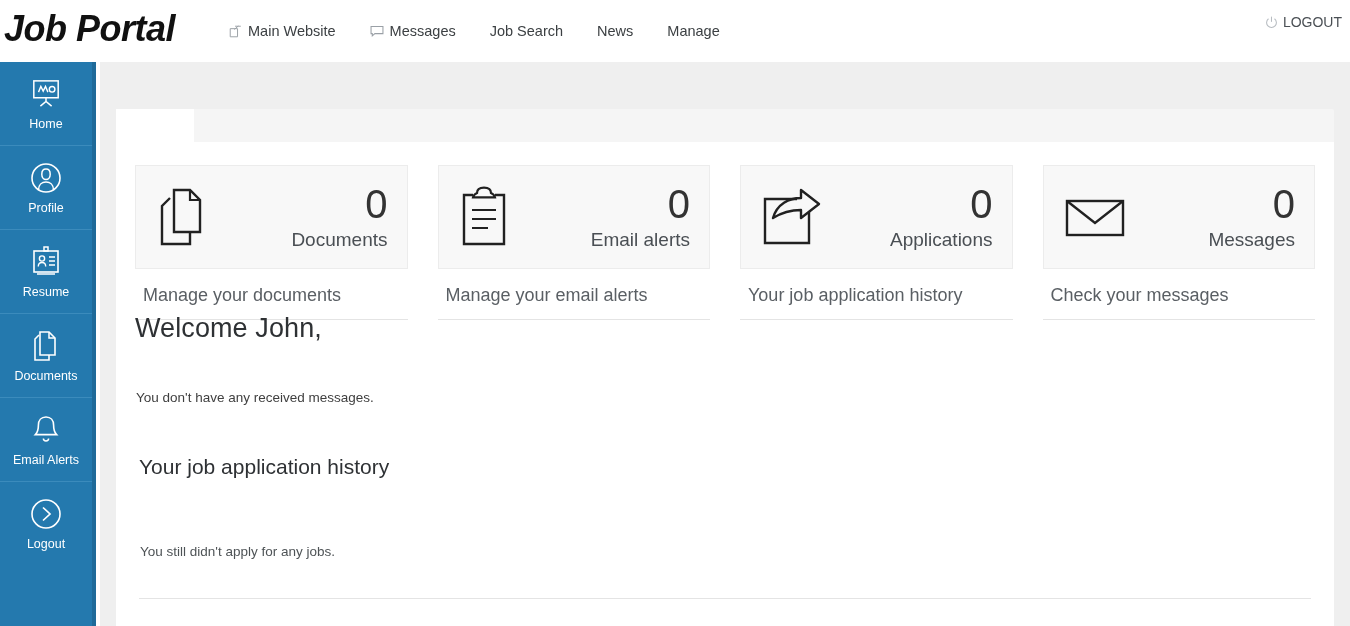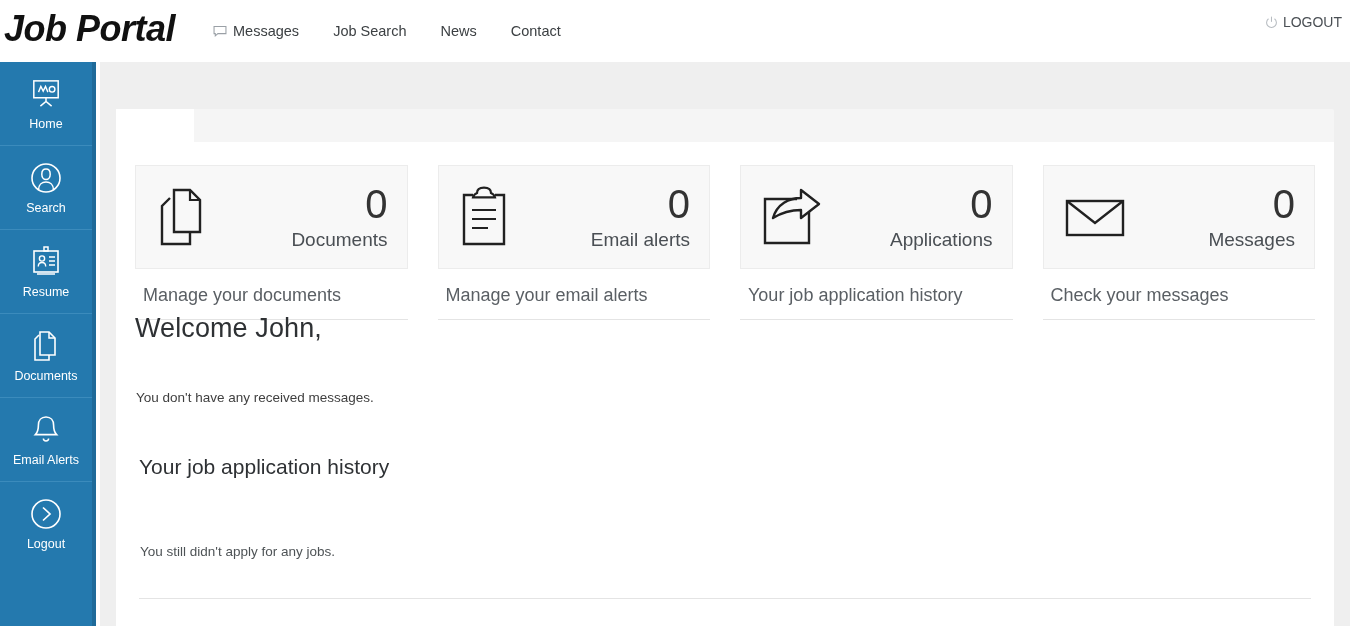--- a/index.html
+++ b/index.html
@@ -16,21 +16,21 @@
     position: absolute; top: 0; left: 0;
     width: 1350px; height: 62px;
     background: #ffffff;
     display: flex; align-items: center;
   }
   .brand {
     font-family: "Liberation Sans", sans-serif;
     font-style: italic; font-weight: bold;
     font-size: 36px; line-height: 36px;
     color: #111111;
-    margin-left: 4px; margin-right: 38px;
+    margin-left: 4px; margin-right: 54px;
     letter-spacing: -0.5px;
     white-space: nowrap;
     margin-top: -4px;
   }
   .navlist { display: flex; align-items: center; gap: 0px; }
   .navitem {
     display: flex; align-items: center; gap: 6px;
     font-size: 14.5px; color: #3c4043;
     padding: 0 17px; height: 40px; line-height: 40px;
     cursor: pointer; white-space: nowrap;
@@ -151,40 +151,50 @@
   }
 </style>
 </head>
 <body>
 
 <div class="header">
   <div class="brand">Job Portal</div>
 
   <div class="navlist">
 
+    <div class="navitem">
+      <span class="navicon">
+        <svg width="13" height="13" viewBox="0 0 16 16">
+          <path d="M1.5 4.5h9v10h-9z" fill="none" stroke="#9aa0a6" stroke-width="1.2"></path>
+          <path d="M7.5 1.5l7 0 0 0" fill="none" stroke="#9aa0a6" stroke-width="1.2"></path>
+          <path d="M6.5 5.5L11.5 1.2" fill="none" stroke="#9aa0a6" stroke-width="1.2"></path>
+        </svg>
+      </span>
+      <span>Main Website</span>
+    </div>
 
     <div class="navitem">
       <span class="navicon">
         <svg width="14" height="13" viewBox="0 0 16 14">
           <path d="M1.2 1.2h13.6v8.2H5.6L2.6 12V9.4H1.2z" fill="none" stroke="#9aa0a6" stroke-width="1.2"></path>
         </svg>
       </span>
       <span>Messages</span>
     </div>
 
     <div class="navitem">
       <span>Job Search</span>
     </div>
 
     <div class="navitem">
       <span>News</span>
     </div>
 
     <div class="navitem">
-      <span>Contact</span>
+      <span>Manage</span>
     </div>
 
   </div>
 
   <div class="logout-top">
     <span class="pwr">
       <svg width="13" height="13" viewBox="0 0 16 16">
         <path d="M4.3 3.4a6 6 0 1 0 7.4 0" fill="none" stroke="#b7bcc1" stroke-width="1.3"></path>
         <path d="M8 0.8v6.4" fill="none" stroke="#b7bcc1" stroke-width="1.3"></path>
       </svg>
@@ -208,21 +218,21 @@
   </div>
 
   <div class="side-item">
     <span class="si-icon">
       <svg width="32" height="32" viewBox="0 0 32 32">
         <circle cx="16" cy="16" r="14" fill="none" stroke="#ffffff" stroke-width="1.6"></circle>
         <path d="M16 7c3 0 4.2 2.4 4.2 5.2 0 3-1.8 5.4-4.2 5.4s-4.2-2.4-4.2-5.4C11.8 9.4 13 7 16 7z" fill="none" stroke="#ffffff" stroke-width="1.5"></path>
         <path d="M8.5 28c0-5.2 3.4-8 7.5-8s7.5 2.8 7.5 8" fill="none" stroke="#ffffff" stroke-width="1.5"></path>
       </svg>
     </span>
-    <span class="side-label">Search</span>
+    <span class="side-label">Profile</span>
   </div>
 
   <div class="side-item">
     <span class="si-icon">
       <svg width="30" height="32" viewBox="0 0 30 32">
         <path d="M13 1h4v4h-4z" fill="none" stroke="#ffffff" stroke-width="1.5"></path>
         <rect x="3" y="5" width="24" height="21" fill="none" stroke="#ffffff" stroke-width="1.6"></rect>
         <circle cx="11" cy="12.5" r="2.6" fill="none" stroke="#ffffff" stroke-width="1.4"></circle>
         <path d="M7.3 20.5c0-2.6 1.7-4 3.7-4s3.7 1.4 3.7 4" fill="none" stroke="#ffffff" stroke-width="1.4"></path>
         <path d="M18 11h6M18 15h6M18 19h6" stroke="#ffffff" stroke-width="1.4"></path>

